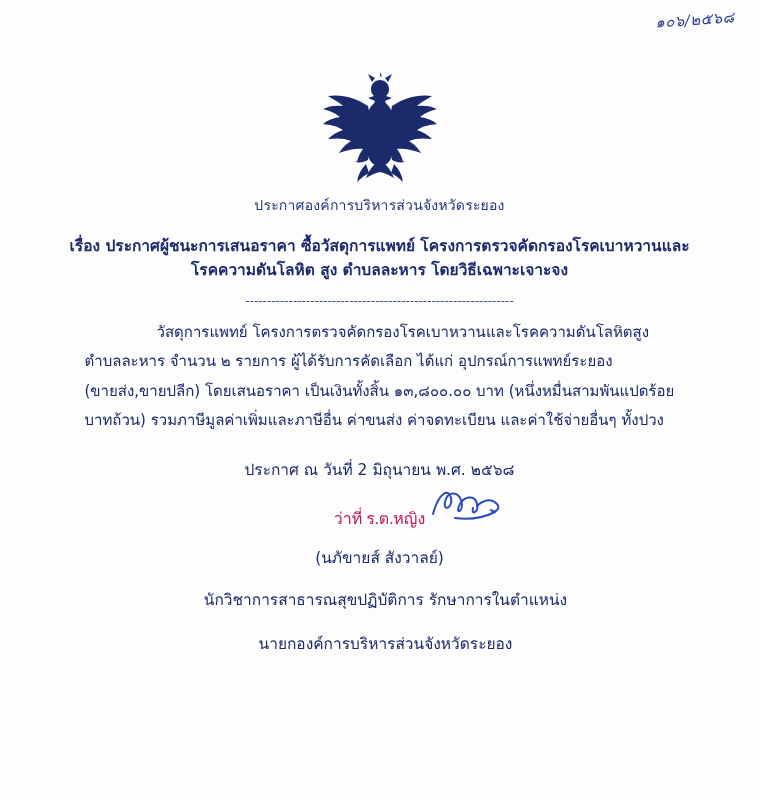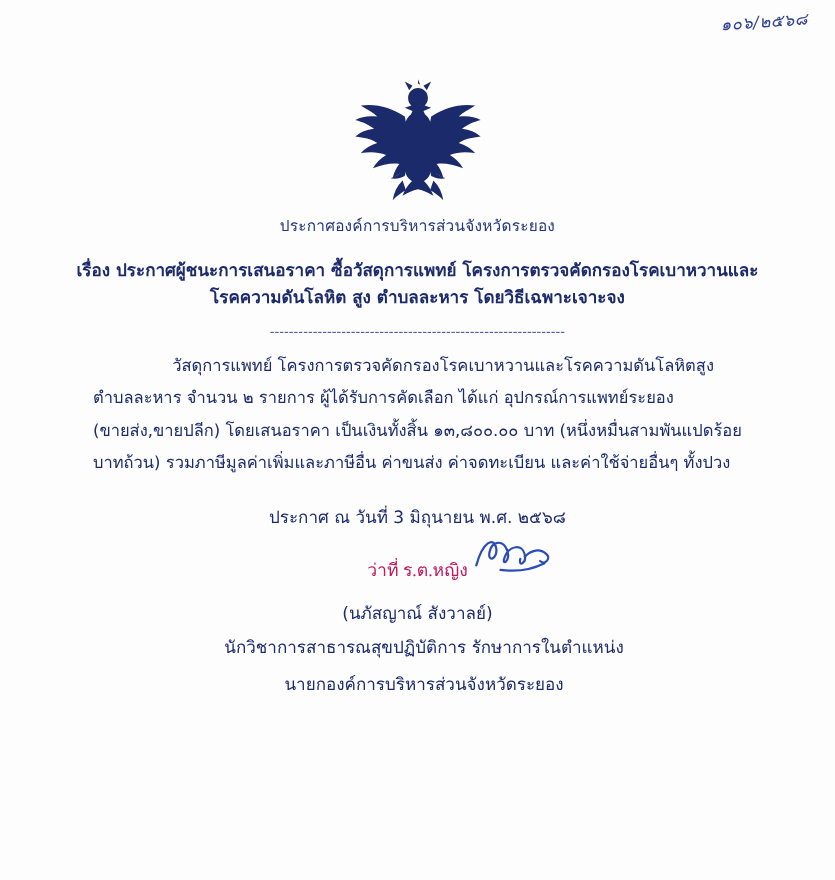--- a/index.html
+++ b/index.html
@@ -117,21 +117,21 @@
   .sig-name {
     margin-top: 14px;
     font-size: 15.5px;
   }
   .sig-pos {
     margin-top: 6px;
     font-size: 15.5px;
     line-height: 1.75;
   }
   .sig-pos div {
-    margin-top: 6px;
+    margin-top: 17px;
     padding-left: 12px;
   }
 </style>
 </head>
 <body>
 
 <div class="page">
 
   <div class="handwritten-ref">๑๐๖/๒๕๖๘</div>
 
@@ -167,35 +167,35 @@
   </div>
 
   <div class="divider">--------------------------------------------------------------</div>
 
   <div class="body-block">
     <div class="para">
       <span class="indent"></span><span>วัสดุการแพทย์ โครงการตรวจคัดกรองโรคเบาหวานและโรคความดันโลหิตสูง ตำบลละหาร จำนวน ๒ รายการ ผู้ได้รับการคัดเลือก ได้แก่ อุปกรณ์การแพทย์ระยอง (ขายส่ง,ขายปลีก) โดยเสนอราคา เป็นเงินทั้งสิ้น ๑๓,๘๐๐.๐๐ บาท (หนึ่งหมื่นสามพันแปดร้อยบาทถ้วน) รวมภาษีมูลค่าเพิ่มและภาษีอื่น ค่าขนส่ง ค่าจดทะเบียน และค่าใช้จ่ายอื่นๆ ทั้งปวง</span>
     </div>
   </div>
 
-  <div class="announce-date">ประกาศ ณ วันที่ 3 มิถุนายน พ.ศ. ๒๕๖๘</div>
+  <div class="announce-date">ประกาศ ณ วันที่ 2 มิถุนายน พ.ศ. ๒๕๖๘</div>
 
   <div class="sig-area">
     <div class="sig-rank-row">
       <span>ว่าที่ ร.ต.หญิง</span>
       <span class="sig-scribble">
         <svg width="90" height="42" viewBox="0 0 90 42" aria-hidden="true">
           <g fill="none" stroke="#2b4bb8" stroke-width="2" stroke-linecap="round">
             <path d="M8 32 C14 10, 24 6, 26 16 C28 26, 18 30, 20 20 C22 10, 32 8, 36 18 C40 28, 30 34, 34 24 C38 14, 50 12, 52 22 C54 30, 46 34, 48 26"></path>
             <path d="M52 24 C58 18, 66 16, 72 22 C76 26, 70 32, 66 28"></path>
             <path d="M30 36 C44 38, 58 36, 70 30"></path>
           </g>
         </svg>
       </span>
     </div>
-    <div class="sig-name">(นภัสญาณ์ สังวาลย์)</div>
+    <div class="sig-name">(นภัขายส์ สังวาลย์)</div>
     <div class="sig-pos">
       <div>นักวิชาการสาธารณสุขปฏิบัติการ รักษาการในตำแหน่ง</div>
       <div>นายกองค์การบริหารส่วนจังหวัดระยอง</div>
     </div>
   </div>
 
 </div>
 
 </body></html>

